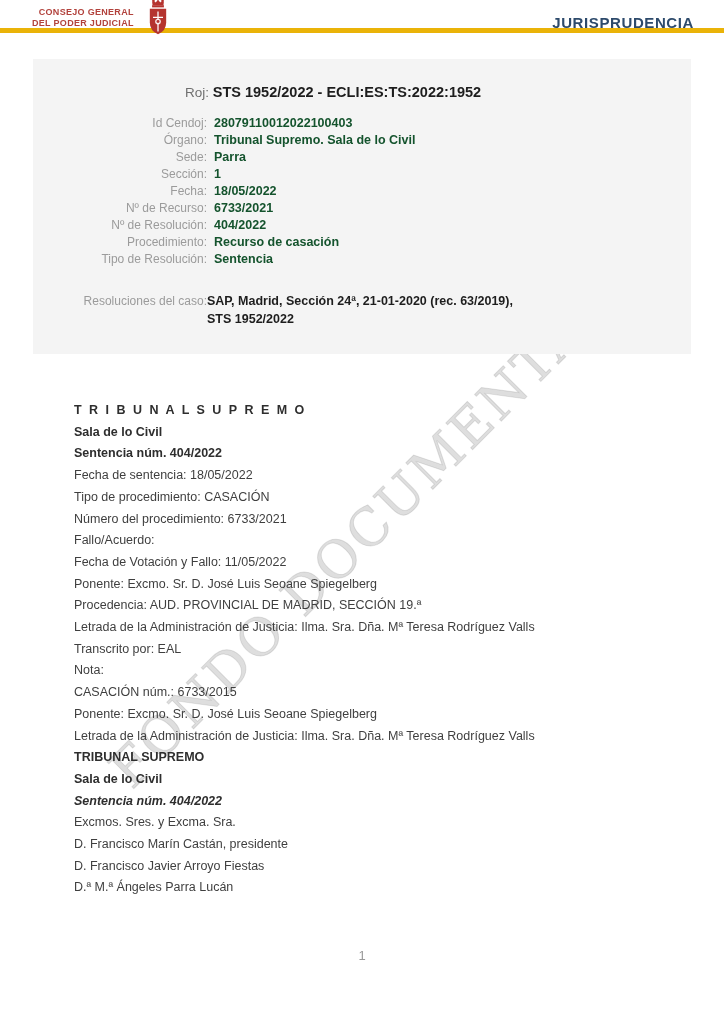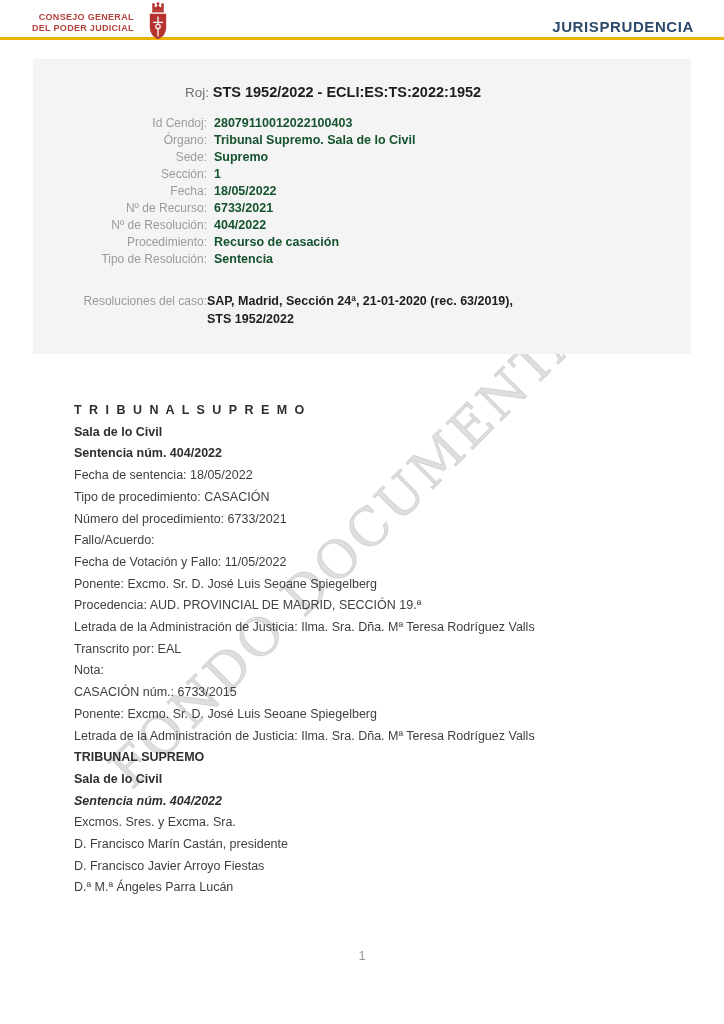--- a/index.html
+++ b/index.html
@@ -9,22 +9,22 @@
     position: relative;
     width: 724px;
     height: 1024px;
     background: #ffffff;
     overflow: hidden;
   }
   
   .header {
     position: absolute;
     top: 0; left: 0; right: 0;
-    height: 40px;
-    border-bottom: 3px solid #eab308;
+    height: 33px;
+    border-bottom: 5px solid #eab308;
     display: flex;
     align-items: center;
     justify-content: space-between;
     padding: 8px 30px 0 32px;
   }
   .logo-group { display: flex; align-items: center; }
   .logo-text {
     text-align: right;
     color: #b2423c;
     font-size: 9px;
@@ -169,21 +169,21 @@
     <div class="info-row">
       <span class="info-label">Id Cendoj:</span>
       <span class="info-value">28079110012022100403</span>
     </div>
     <div class="info-row">
       <span class="info-label">Órgano:</span>
       <span class="info-value">Tribunal Supremo. Sala de lo Civil</span>
     </div>
     <div class="info-row">
       <span class="info-label">Sede:</span>
-      <span class="info-value">Supremo</span>
+      <span class="info-value">Parra</span>
     </div>
     <div class="info-row">
       <span class="info-label">Sección:</span>
       <span class="info-value">1</span>
     </div>
     <div class="info-row">
       <span class="info-label">Fecha:</span>
       <span class="info-value">18/05/2022</span>
     </div>
     <div class="info-row">

